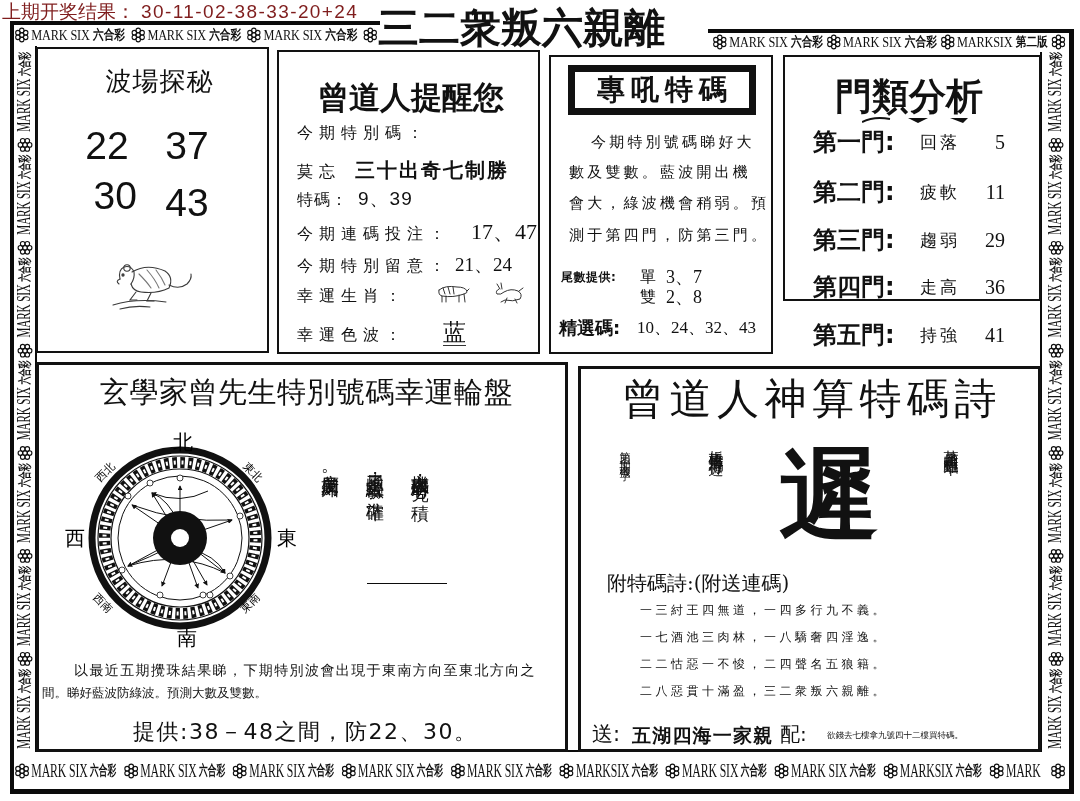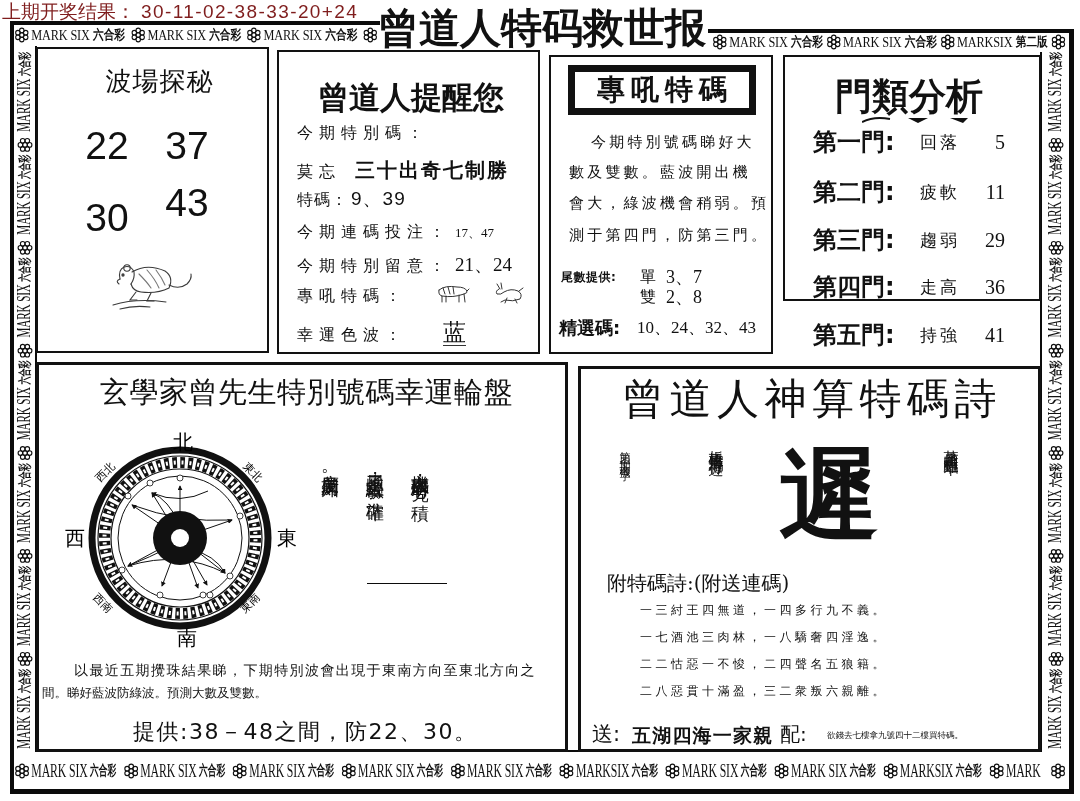--- a/index.html
+++ b/index.html
@@ -54,21 +54,21 @@
 
 
 .p-line{position:absolute;left:59px;height:26px;line-height:26px;font-size:12px;letter-spacing:3.5px;white-space:nowrap}
 </style>
 </head>
 <body>
 
 <div class="last-result">
   <span>上期开奖结果：</span><span class="nums">30-11-02-38-33-20+24</span>
 </div>
-<div class="masthead">曾道人特码救世报</div>
+<div class="masthead">三二衆叛六親離</div>
 
 <div class="rule" style="left:10px;top:21px;width:370px;height:4px"></div>
 <div class="rule" style="left:708px;top:29px;width:366px;height:4px"></div>
 <div class="rule" style="left:10px;top:21px;width:4px;height:773px"></div>
 <div class="rule" style="left:1069px;top:29px;width:5px;height:765px"></div>
 <div class="rule" style="left:10px;top:789px;width:1064px;height:5px"></div>
 <div class="rule" style="left:35px;top:46px;width:2px;height:706px"></div>
 <div class="rule" style="left:1040px;top:52px;width:2px;height:700px"></div>
 <div class="rule" style="left:35px;top:750px;width:1007px;height:2px"></div>
 
@@ -592,21 +592,21 @@
 
       </span>
 
   </div>
 </div>
 
 <div class="panel" style="left:36px;top:47px;width:233px;height:306px">
   <div class="abs sans" style="left:0;top:17px;width:243px;text-align:center;font-size:26px;line-height:30px;letter-spacing:1px">波場探秘</div>
   <div class="abs lsans" style="left:39px;top:74px;width:60px;height:46px;line-height:46px;text-align:center;font-size:39px">22</div>
   <div class="abs lsans" style="left:119px;top:74px;width:60px;height:46px;line-height:46px;text-align:center;font-size:39px">37</div>
-  <div class="abs lsans" style="left:39px;top:146px;width:60px;height:46px;line-height:46px;text-align:center;font-size:39px">30</div>
+  <div class="abs lsans" style="left:39px;top:124px;width:60px;height:46px;line-height:46px;text-align:right;font-size:39px">30</div>
   <div class="abs lsans" style="left:119px;top:131px;width:60px;height:46px;line-height:46px;text-align:center;font-size:39px">43</div>
   <svg class="abs" style="left:68px;top:208px" width="92" height="58" viewBox="0 0 92 58">
     <g fill="none" stroke="#3a3a3a" stroke-width="1.1" stroke-linecap="round">
       <path d="M14 22 Q12 13 18 10 Q25 8 28 15 Q29 21 25 27"></path>
       <circle cx="21" cy="11" r="3.2"></circle>
       <circle cx="17" cy="18" r="1.1" fill="#3a3a3a"></circle>
       <path d="M14 22 Q9 24 13 27"></path>
       <path d="M26 15 Q41 6 59 14 Q68 20 63 31 Q51 37 35 35 Q27 34 25 27"></path>
       <path d="M63 28 Q73 33 81 27 Q86 22 85 17"></path>
       <path d="M30 35 L24 43 L31 43 M45 36 L41 44 L48 44"></path>
@@ -619,30 +619,30 @@
 <div class="panel" style="left:277px;top:50px;width:263px;height:304px">
   <div class="abs sans b" style="left:39px;top:27px;font-size:31px;line-height:36px">曾道人提醒您</div>
 
   <div class="r-line" style="top:68px">
     <span class="hand">今期特別碼：</span>
   </div>
   <div class="r-line" style="top:105px">
     <span class="hand">莫忘</span><span class="serif b" style="font-size:20px;letter-spacing:2px;margin-left:14px">三十出奇七制勝</span>
   </div>
   <div class="r-line" style="top:134px">
-    <span class="hand" style="letter-spacing:1px">特碼：</span><span class="lsans" style="font-size:19px;letter-spacing:1px;margin-left:3px">9、39</span>
+    <span class="hand" style="letter-spacing:1px">特碼：</span><span class="lsans" style="font-size:19px;letter-spacing:1px;margin-left:10px">9、39</span>
   </div>
   <div class="r-line" style="top:167px">
-    <span class="hand">今期連碼投注：</span><span class="lserif" style="font-size:13px;margin-left:4px">17、47</span>
+    <span class="hand">今期連碼投注：</span><span class="lserif" style="font-size:22px;margin-left:20px">17、47</span>
   </div>
   <div class="r-line" style="top:200px">
     <span class="hand">今期特別留意：</span><span class="lserif" style="font-size:19px;margin-left:4px">21、24</span>
   </div>
   <div class="r-line" style="top:231px">
-    <span class="hand">專吼特碼：</span>
+    <span class="hand">幸運生肖：</span>
   </div>
   <svg class="abs" style="left:156px;top:230px" width="36" height="22" viewBox="0 0 36 22">
     <g fill="none" stroke="#333" stroke-width="1" stroke-linecap="round">
       <path d="M4 8 Q10 3 22 5 Q30 5 32 9 L34 7"></path>
       <path d="M4 8 Q3 13 7 14 L7 20 M11 14 L11 20 M24 13 L24 20 M29 12 L30 20"></path>
       <path d="M7 14 Q18 16 29 12 Q33 11 32 9"></path>
       <path d="M8 6 L10 12 M13 5 L15 12 M18 5 L19 12"></path>
     </g>
   </svg>
   <svg class="abs" style="left:212px;top:228px" width="34" height="24" viewBox="0 0 34 24">

